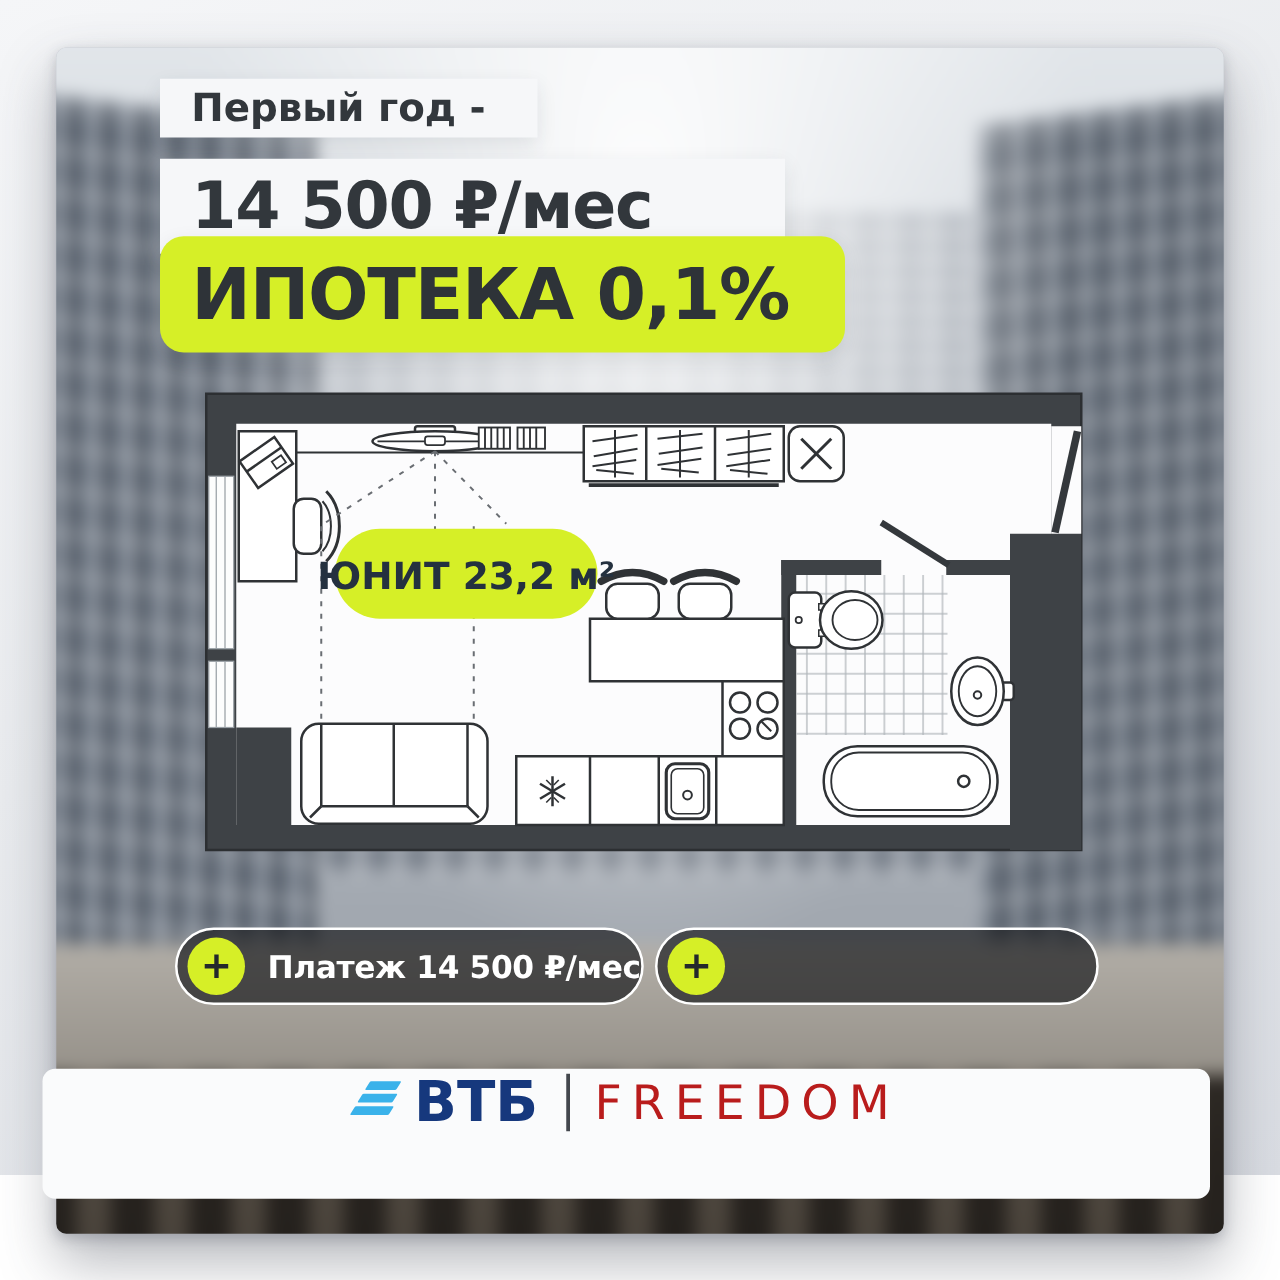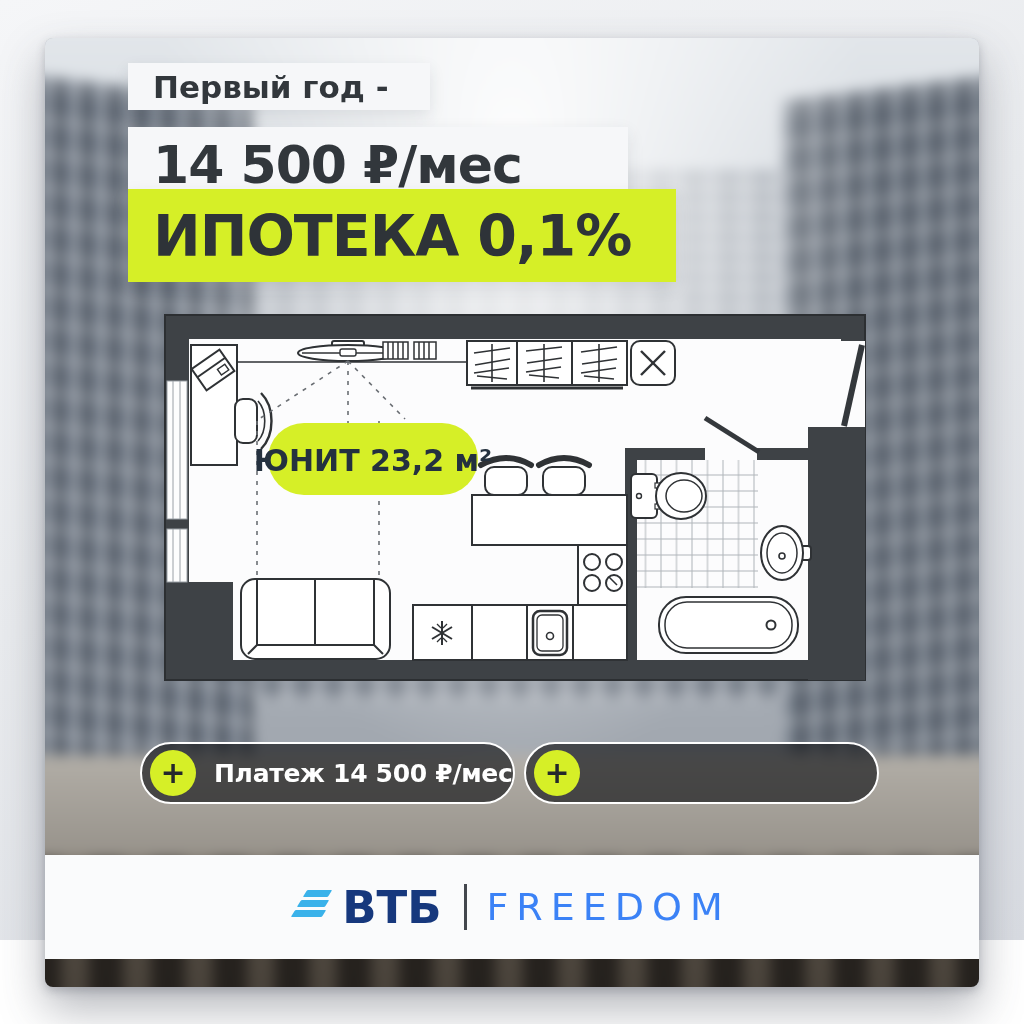--- a/index.html
+++ b/index.html
@@ -53,21 +53,21 @@
     background:linear-gradient(180deg,#b2aea7 0%,#8f8a82 100%);}
   .ground{position:absolute;left:0;right:0;bottom:0;height:145px;
     background:
       repeating-linear-gradient(90deg, rgba(35,31,27,.85) 0 34px, rgba(96,86,74,.55) 34px 62px),
       linear-gradient(180deg,#6b655c 0%,#3c3833 45%,#2b2926 100%);}
   
   .promo-box{position:absolute;background:#f6f7f9;color:#32373c;
     display:flex;align-items:center;box-shadow:0 6px 16px rgba(40,45,55,.10);}
   .promo-1{left:128px;top:63px;width:277px;height:47px;font-size:31px;font-weight:700;padding-left:25px;}
   .promo-2{left:128px;top:110px;width:475px;height:76px;font-size:52px;font-weight:700;letter-spacing:-1px;padding-left:25px;margin-top:17px;}
-  .promo-3{left:128px;top:189px;width:523px;height:93px;font-size:57px;font-weight:700;letter-spacing:-1px;padding-left:25px;background:#d6ef27;color:#2e3338;}
+  .promo-3{left:128px;top:189px;width:523px;height:93px;font-size:57px;font-weight:700;letter-spacing:-1px;padding-left:25px;background:#d6ef27;color:#2e3338;border-radius:19px;}
   
   .plan{position:absolute;left:165px;top:315px;width:700px;height:365px;border-radius:17px;}
   .plan svg{overflow:visible;display:block;}
   
   .badge{
     position:absolute;top:742px;height:62px;box-sizing:border-box;
     display:flex;align-items:center;
     background:rgba(22,24,27,.68);
     border:2.5px solid #ffffff;border-radius:33px;
     color:#fff;font-weight:700;font-size:25px;letter-spacing:-0.3px;
@@ -75,32 +75,32 @@
   .badge-1{left:140px;width:375px;}
   .badge-2{left:524px;width:355px;}
   .plus-circle{
     width:46px;height:46px;border-radius:50%;background:#d6ef27;color:#24282c;
     display:flex;align-items:center;justify-content:center;
     font-size:30px;font-weight:700;margin-left:8px;flex:0 0 auto;line-height:1;
   }
   .badge-label{margin:0 auto;padding:0 18px;white-space:nowrap;}
   
   .footer-bar{
-    position:absolute;left:45px;top:855px;width:934px;height:104px;
-    background:#fafbfc;display:flex;align-items:center;justify-content:center;
+    position:absolute;left:34px;top:855px;width:934px;height:104px;
+    background:#fafbfc;display:flex;align-items:flex-start;justify-content:center;border-radius:10px;
   }
   .vtb-logo{display:flex;align-items:center;}
   .vtb-stripes{display:flex;flex-direction:column;margin-right:12px;margin-top:-4px;}
   .vtb-stripes i{display:block;height:7px;background:#3ab2ea;transform:skewX(-32deg);margin-bottom:3px;border-radius:1px;}
   .vtb-stripes i:nth-child(1){width:25px;margin-left:12px;}
   .vtb-stripes i:nth-child(2){width:28px;margin-left:6px;}
   .vtb-stripes i:nth-child(3){width:31px;margin-left:0;}
   .vtb-word{font-size:45px;font-weight:700;color:#16387d;letter-spacing:0;}
   .logo-divider{width:3px;height:46px;background:#43474d;margin:0 20px 0 22px;}
-  .brand-word{font-size:38px;font-weight:400;color:#3b82f6;letter-spacing:8px;}
+  .brand-word{font-size:38px;font-weight:400;color:#b91c1c;letter-spacing:8px;}
 </style>
 </head>
 <body>
 
 <div class="stage">
 
   <div class="photo">
     <div class="blurwrap">
       <div class="sky"></div>
       <div class="bldg bldg-center-far"></div>

